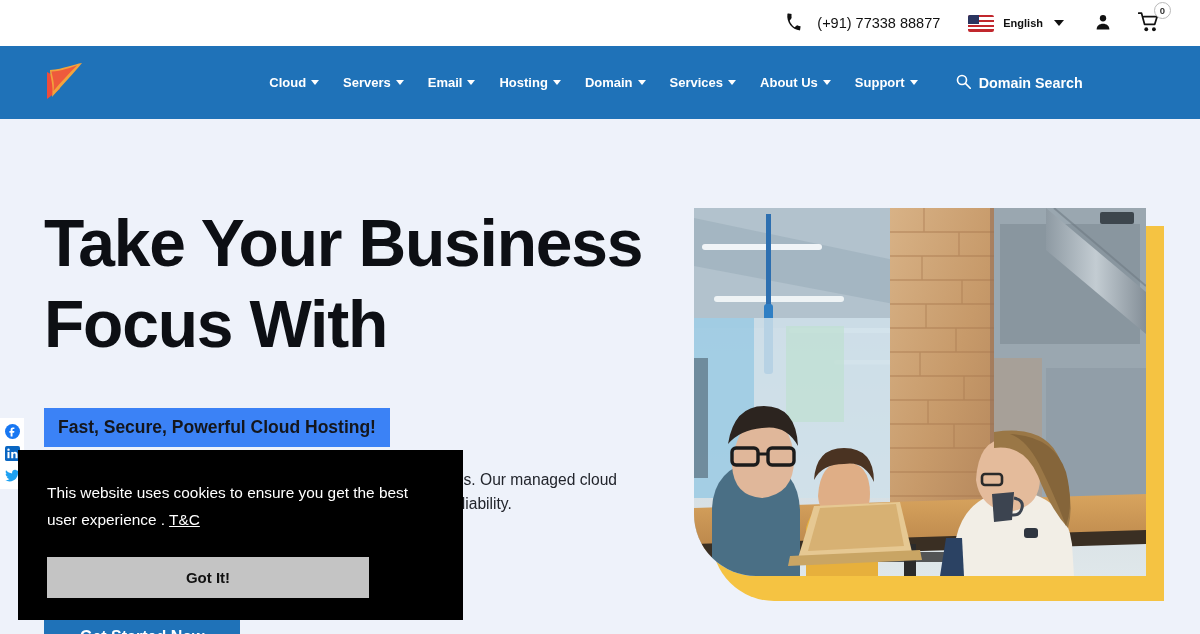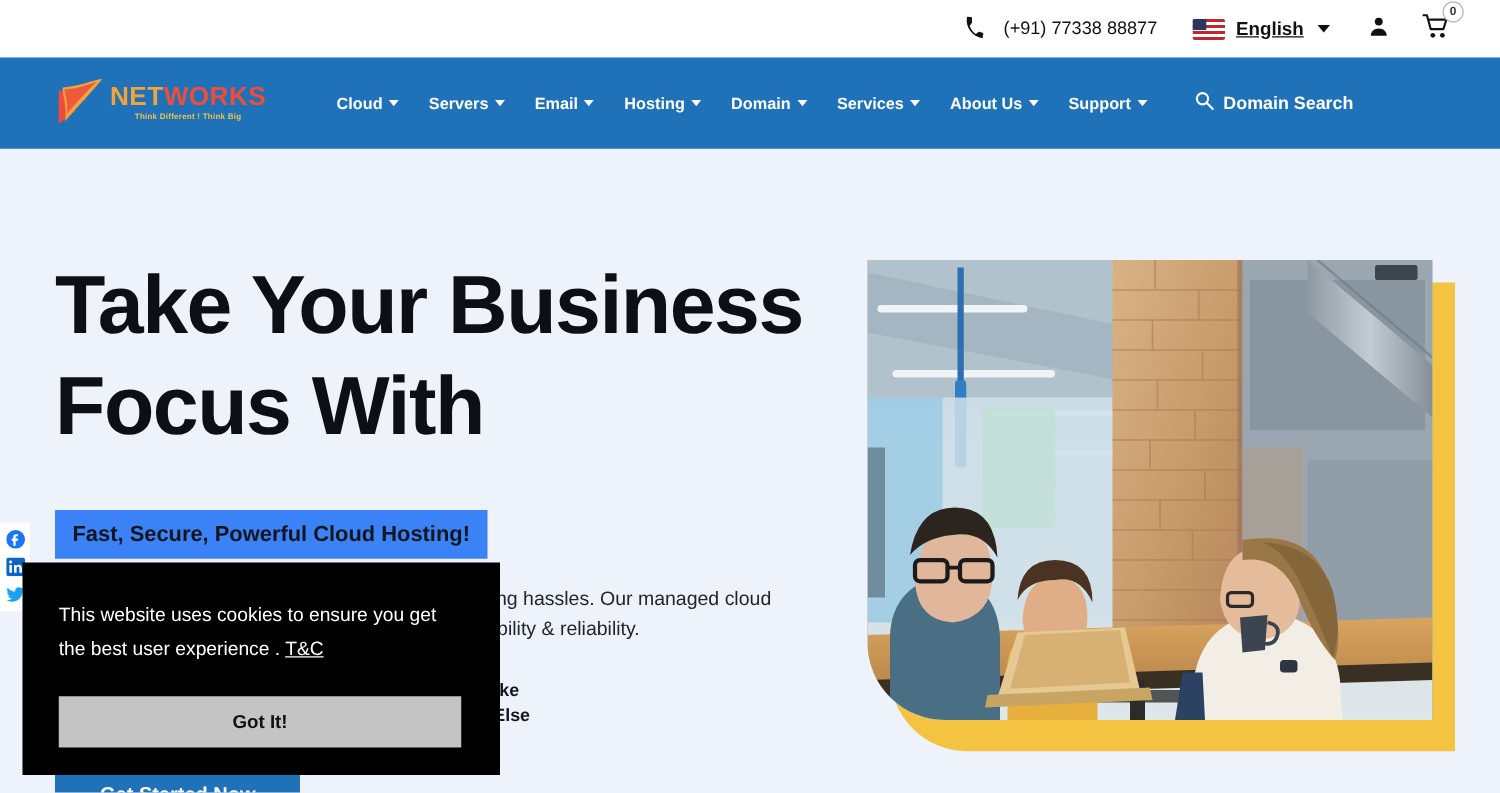--- a/index.html
+++ b/index.html
@@ -22,21 +22,21 @@
   .phone-glyph { font-size: 15px; line-height: 1; transform: rotate(8deg); }
   .lang-block { margin-right: 30px; gap: 9px; }
   .flag {
     width: 26px; height: 17px; border-radius: 2px; overflow: hidden;
     display: inline-block; position: relative; flex: none;
     background: #ffffff;
   }
   .flag .stripes { position: absolute; inset: 0;
     background: repeating-linear-gradient(to bottom, #c1272d 0 2.4px, #ffffff 2.4px 4.8px); }
   .flag .canton { position: absolute; left:0; top:0; width: 11px; height: 9px; background: #2a3560; }
-  .lang-text { font-size: 15px; font-weight: 600; color: #111; text-decoration: underline; }
+  .lang-text { font-size: 11px; font-weight: 600; color: #111; }
   .caret-down { width:0;height:0;border-left:5px solid transparent;border-right:5px solid transparent;border-top:6px solid #111; display:inline-block; margin-left:2px;}
   .user-block { margin-right: 26px; }
   .cart-block { position: relative; }
   .cart-badge {
     position: absolute; top: -10px; right: -11px;
     width: 17px; height: 17px; border-radius: 50%;
     border: 1px solid #b9b9b9; background: #fff; color: #333;
     font-size: 9.5px; display: flex; align-items: center; justify-content: center;
     font-weight: 600;
   }
@@ -96,21 +96,21 @@
     background: #9fb0bd;
   }
   .photo svg { display: block; width: 100%; height: 100%; }
 
   
   .social-rail { position: absolute; left: 0px; top: 418px; width: 24px; background: #fff; padding: 6px 0; display:flex; flex-direction:column; align-items:center; gap: 7px; z-index: 5; }
   .social-ico { width: 15px; height: 15px; display:block; }
 
   
   .cookie {
-    position: absolute; left: 18px; top: 450px; width: 382px; height: 170px;
+    position: absolute; left: 18px; top: 450px; width: 445px; height: 170px;
     background: #000000; color: #ffffff; z-index: 40; padding: 30px 29px 0 29px;
   }
   .cookie-text { font-size: 15.4px; line-height: 1.75; color: #fff; }
   .cookie-link { color: #fff; text-decoration: underline; }
   .cookie-btn {
     display: block; width: 322px; margin-top: 23px; background: #c4c4c4; color: #111;
     border: none; font-size: 15px; font-weight: 700; padding: 12px 5px; cursor: pointer;
     font-family: "Liberation Sans", sans-serif;
   }
 </style>
@@ -162,24 +162,20 @@
 
   <div class="navbar">
 
     <div class="logo-wrap">
       <span class="logo-mark">
         <svg width="42" height="40" viewBox="0 0 42 40">
           <path d="M3 9 L3 36 L16 26 L16 16 Z" fill="#ef4c3a"></path>
           <path d="M6 7 C20 6 30 1 38 0 C30 10 20 20 8 34 C10 22 6 14 6 7 Z" fill="#f2a33c"></path>
           <path d="M7.5 8.5 C18 8 26 4.5 33 2.5 C25 10.5 17 19 9.5 28 C11 20 8 13 7.5 8.5 Z" fill="#ee5a3c"></path>
         </svg>
-      </span>
-      <span class="logo-text-wrap">
-        <span class="logo-word"><span class="c1">NET</span><span class="c2">WORKS</span></span>
-        <span class="logo-tag">Think Different ! Think Big</span>
       </span>
     </div>
 
     <div class="nav-links">
       <div class="nav-item">
           <span>Cloud</span>
           <span class="nav-caret"></span>
         </div>
       <div class="nav-item">
           <span>Servers</span>

